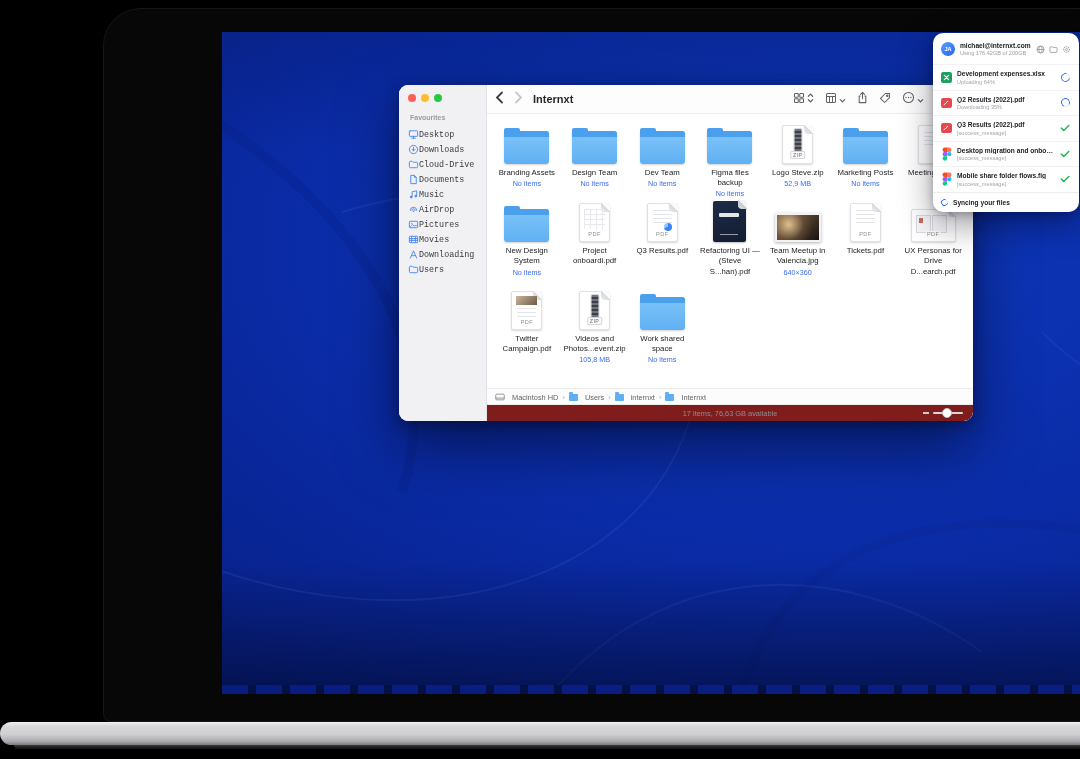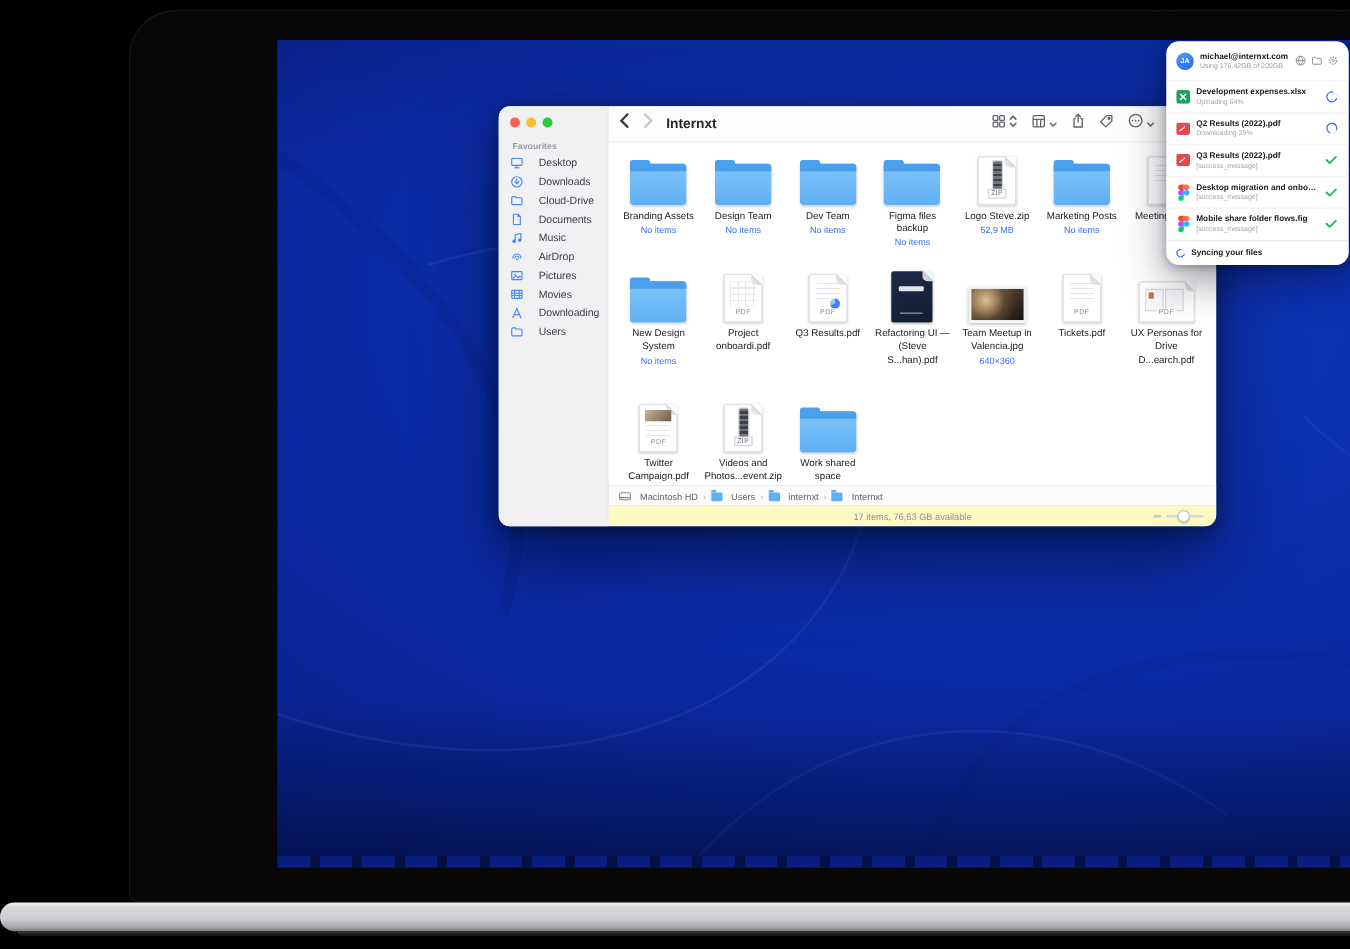--- a/index.html
+++ b/index.html
@@ -24,37 +24,37 @@
 
   
   .window{position:absolute;left:399px;top:85px;width:574px;height:336px;background:#ffffff;
     border-radius:9px;box-shadow:0 26px 60px rgba(0,0,10,.5),0 4px 14px rgba(0,0,10,.35);display:flex;z-index:5;}
   .sidebar{width:88px;flex:0 0 88px;background:#f1f1f4;border-right:1px solid #e2e2e6;
     border-radius:9px 0 0 9px;padding:9px 0 0 9px;box-sizing:border-box;}
   .traffic{display:flex;gap:5px;margin-bottom:12px;}
   .tl{width:8px;height:8px;border-radius:50%;}
   .tl.red{background:#ff5f57;} .tl.yel{background:#febc2e;} .tl.grn{background:#28c840;}
   .side-section{font-size:7px;color:#9a9aa0;font-weight:700;margin:2px 0 4px 2px;}
-  .side-item{display:flex;align-items:flex-start;gap:12px;height:15px;cursor:default;}
+  .side-item{display:flex;align-items:flex-end;gap:0;height:15px;cursor:default;font-family:Liberation Mono, monospace;}
   .side-item .si{width:11px;height:11px;flex:0 0 11px;display:flex;align-items:center;justify-content:center;}
   .side-item .lbl{font-size:8.4px;color:#3a3a3e;white-space:nowrap;}
   .si svg{display:block;}
 
   .main{flex:1;display:flex;flex-direction:column;position:relative;border-radius:0 9px 9px 0;overflow:hidden;}
   .toolbar{height:28px;flex:0 0 28px;display:flex;align-items:center;padding:0 8px;gap:6px;
     background:#fdfdfd;border-bottom:1px solid #ededf0;}
   .nav{display:flex;gap:10px;align-items:center;margin-right:4px;}
   .win-title{font-size:11px;font-weight:700;color:#262628;}
   .tb-right{margin-left:auto;display:flex;align-items:center;gap:11px;color:#5f6368;}
   .tb-group{display:flex;align-items:center;gap:2px;}
   .dark-dot{width:11px;height:11px;border-radius:50%;background:#303236;}
 
   
   .files-grid{position:absolute;left:2px;right:2px;top:33px;bottom:32px;display:grid;
-    grid-template-columns:repeat(7,1fr);align-content:start;row-gap:16px;padding:2px 4px;}
+    grid-template-columns:repeat(7,1fr);align-content:start;row-gap:0;padding:2px 4px;}
   .tile{display:flex;flex-direction:column;align-items:center;width:100%;}
   .iconbox{height:44px;display:flex;align-items:flex-end;justify-content:center;}
   .fname{margin-top:4px;font-size:7.8px;line-height:1.3;color:#1c1c1e;text-align:center;max-width:62px;word-wrap:break-word;}
   .fsub{font-size:7.2px;color:#3a6cf4;text-align:center;margin-top:1px;min-height:8px;}
 
   .folder{width:45px;height:33px;position:relative;border-radius:2px 3px 3px 3px;
     background:linear-gradient(180deg,#79c0f7 22%,#5fb0f3 100%);box-shadow:0 1px 2px rgba(0,0,20,.18);}
   .folder::before{content:"";position:absolute;top:-3px;left:0;width:16px;height:5px;background:#4aa0ec;border-radius:2px 2px 0 0;}
   .folder::after{content:"";position:absolute;top:0;left:0;right:0;height:6px;background:#4aa0ec;border-radius:2px 3px 0 0;}
 
@@ -94,21 +94,21 @@
   .pageland .c1::before{content:"";position:absolute;left:2px;top:2px;width:4px;height:5px;background:#c96b5a;}
 
   
   .breadcrumb{position:absolute;left:0;right:0;bottom:16px;height:16px;border-top:1px solid #ececef;
     display:flex;align-items:center;padding-left:8px;gap:3px;background:#fcfcfd;}
   .bc-item{display:flex;align-items:center;gap:7px;font-size:7.4px;color:#636368;}
   .bc-sep{font-size:7.4px;color:#b3b3b8;margin:0 1px;}
   .mini-folder{width:9px;height:7px;background:#5fb0f3;border-radius:1px;position:relative;display:inline-block;}
   .mini-folder::before{content:"";position:absolute;top:-1.5px;left:0;width:4px;height:2px;background:#5fb0f3;border-radius:1px 1px 0 0;}
   .statusbar{position:absolute;left:0;right:0;bottom:0;height:16px;border-top:1px solid #ececef;
-    background:#fef9c3;display:flex;align-items:center;justify-content:center;border-radius:0 0 9px 0;}
+    background:#7f1d1d;display:flex;align-items:center;justify-content:center;border-radius:0 0 9px 0;}
   .status-text{font-size:7.4px;color:#8e8e93;}
   .zoom-slider{position:absolute;right:10px;top:50%;transform:translateY(-50%);display:flex;align-items:center;gap:4px;}
   .zs-dash{width:6px;height:1.5px;background:#c9c9ce;}
   .zs-track{width:30px;height:2px;background:#d8d8dc;border-radius:1px;position:relative;}
   .zs-knob{position:absolute;left:9px;top:50%;transform:translateY(-50%);width:8px;height:8px;border-radius:50%;
     background:#fff;border:1px solid #c3c3c8;box-shadow:0 1px 1px rgba(0,0,0,.2);}
 
   
   .popup{position:absolute;left:933px;top:33px;width:146px;background:#fff;border-radius:10px;z-index:20;
     box-shadow:0 12px 34px rgba(0,0,20,.4),0 2px 8px rgba(0,0,20,.25);overflow:hidden;}

